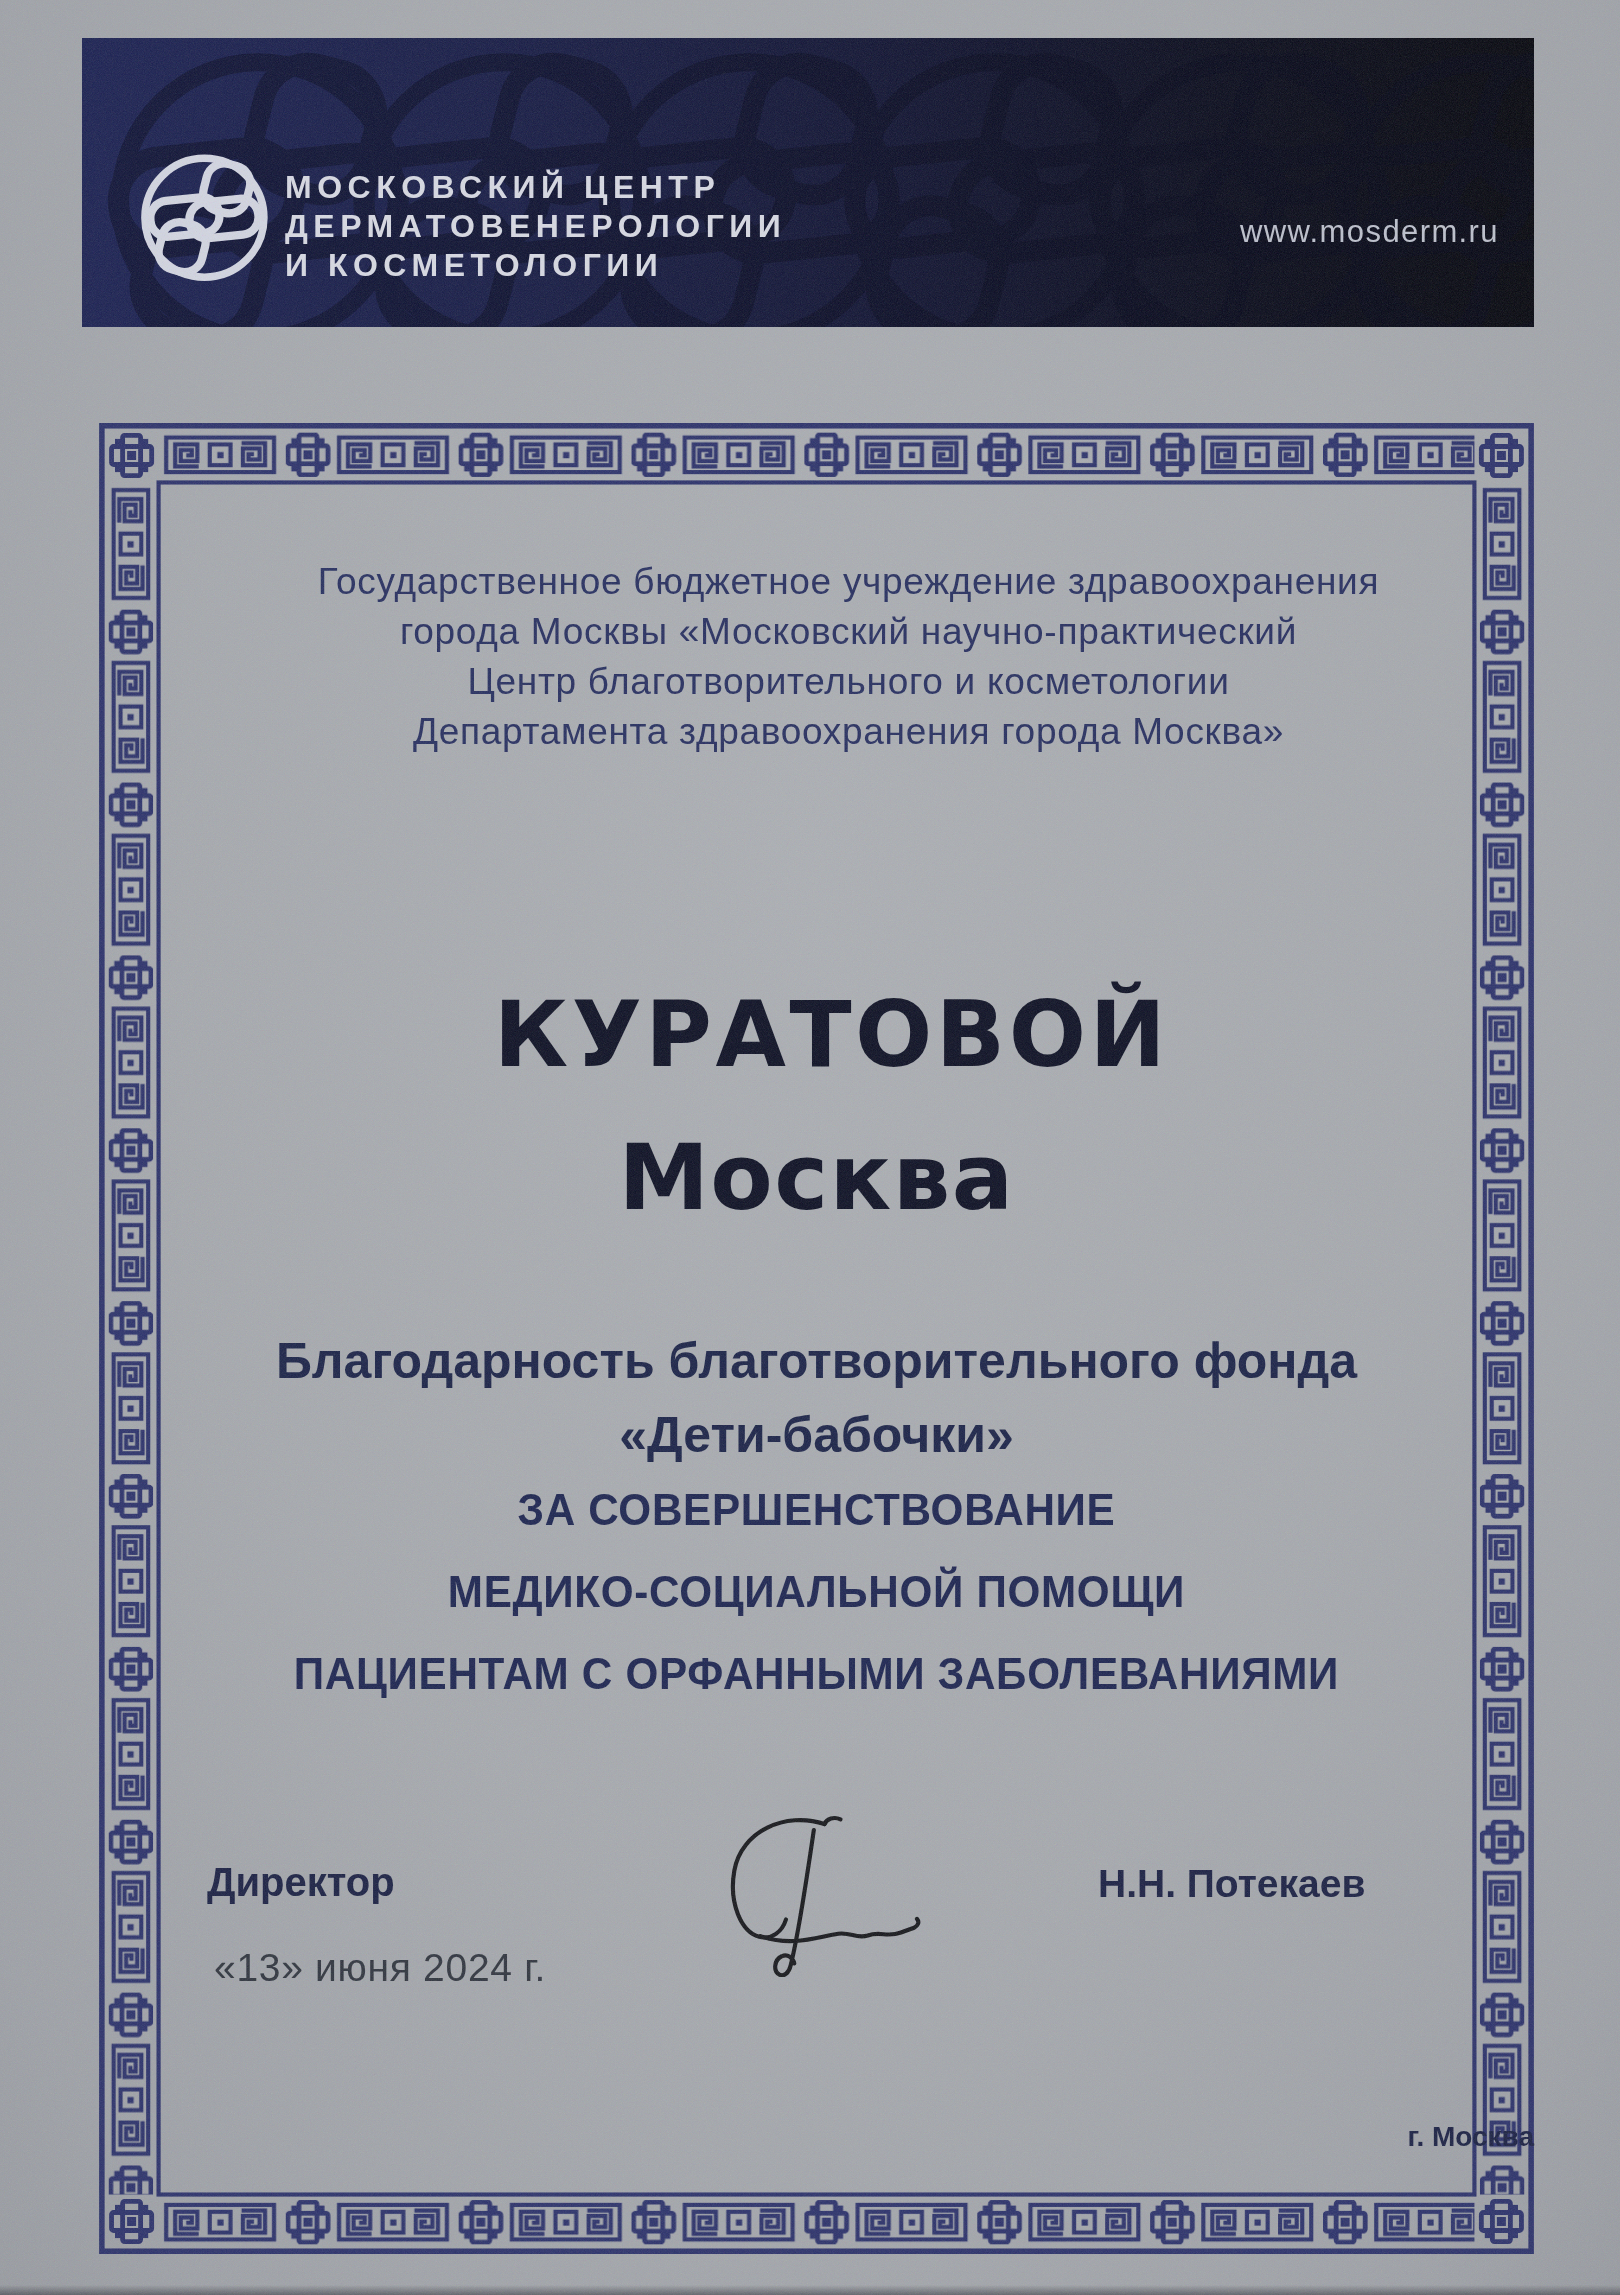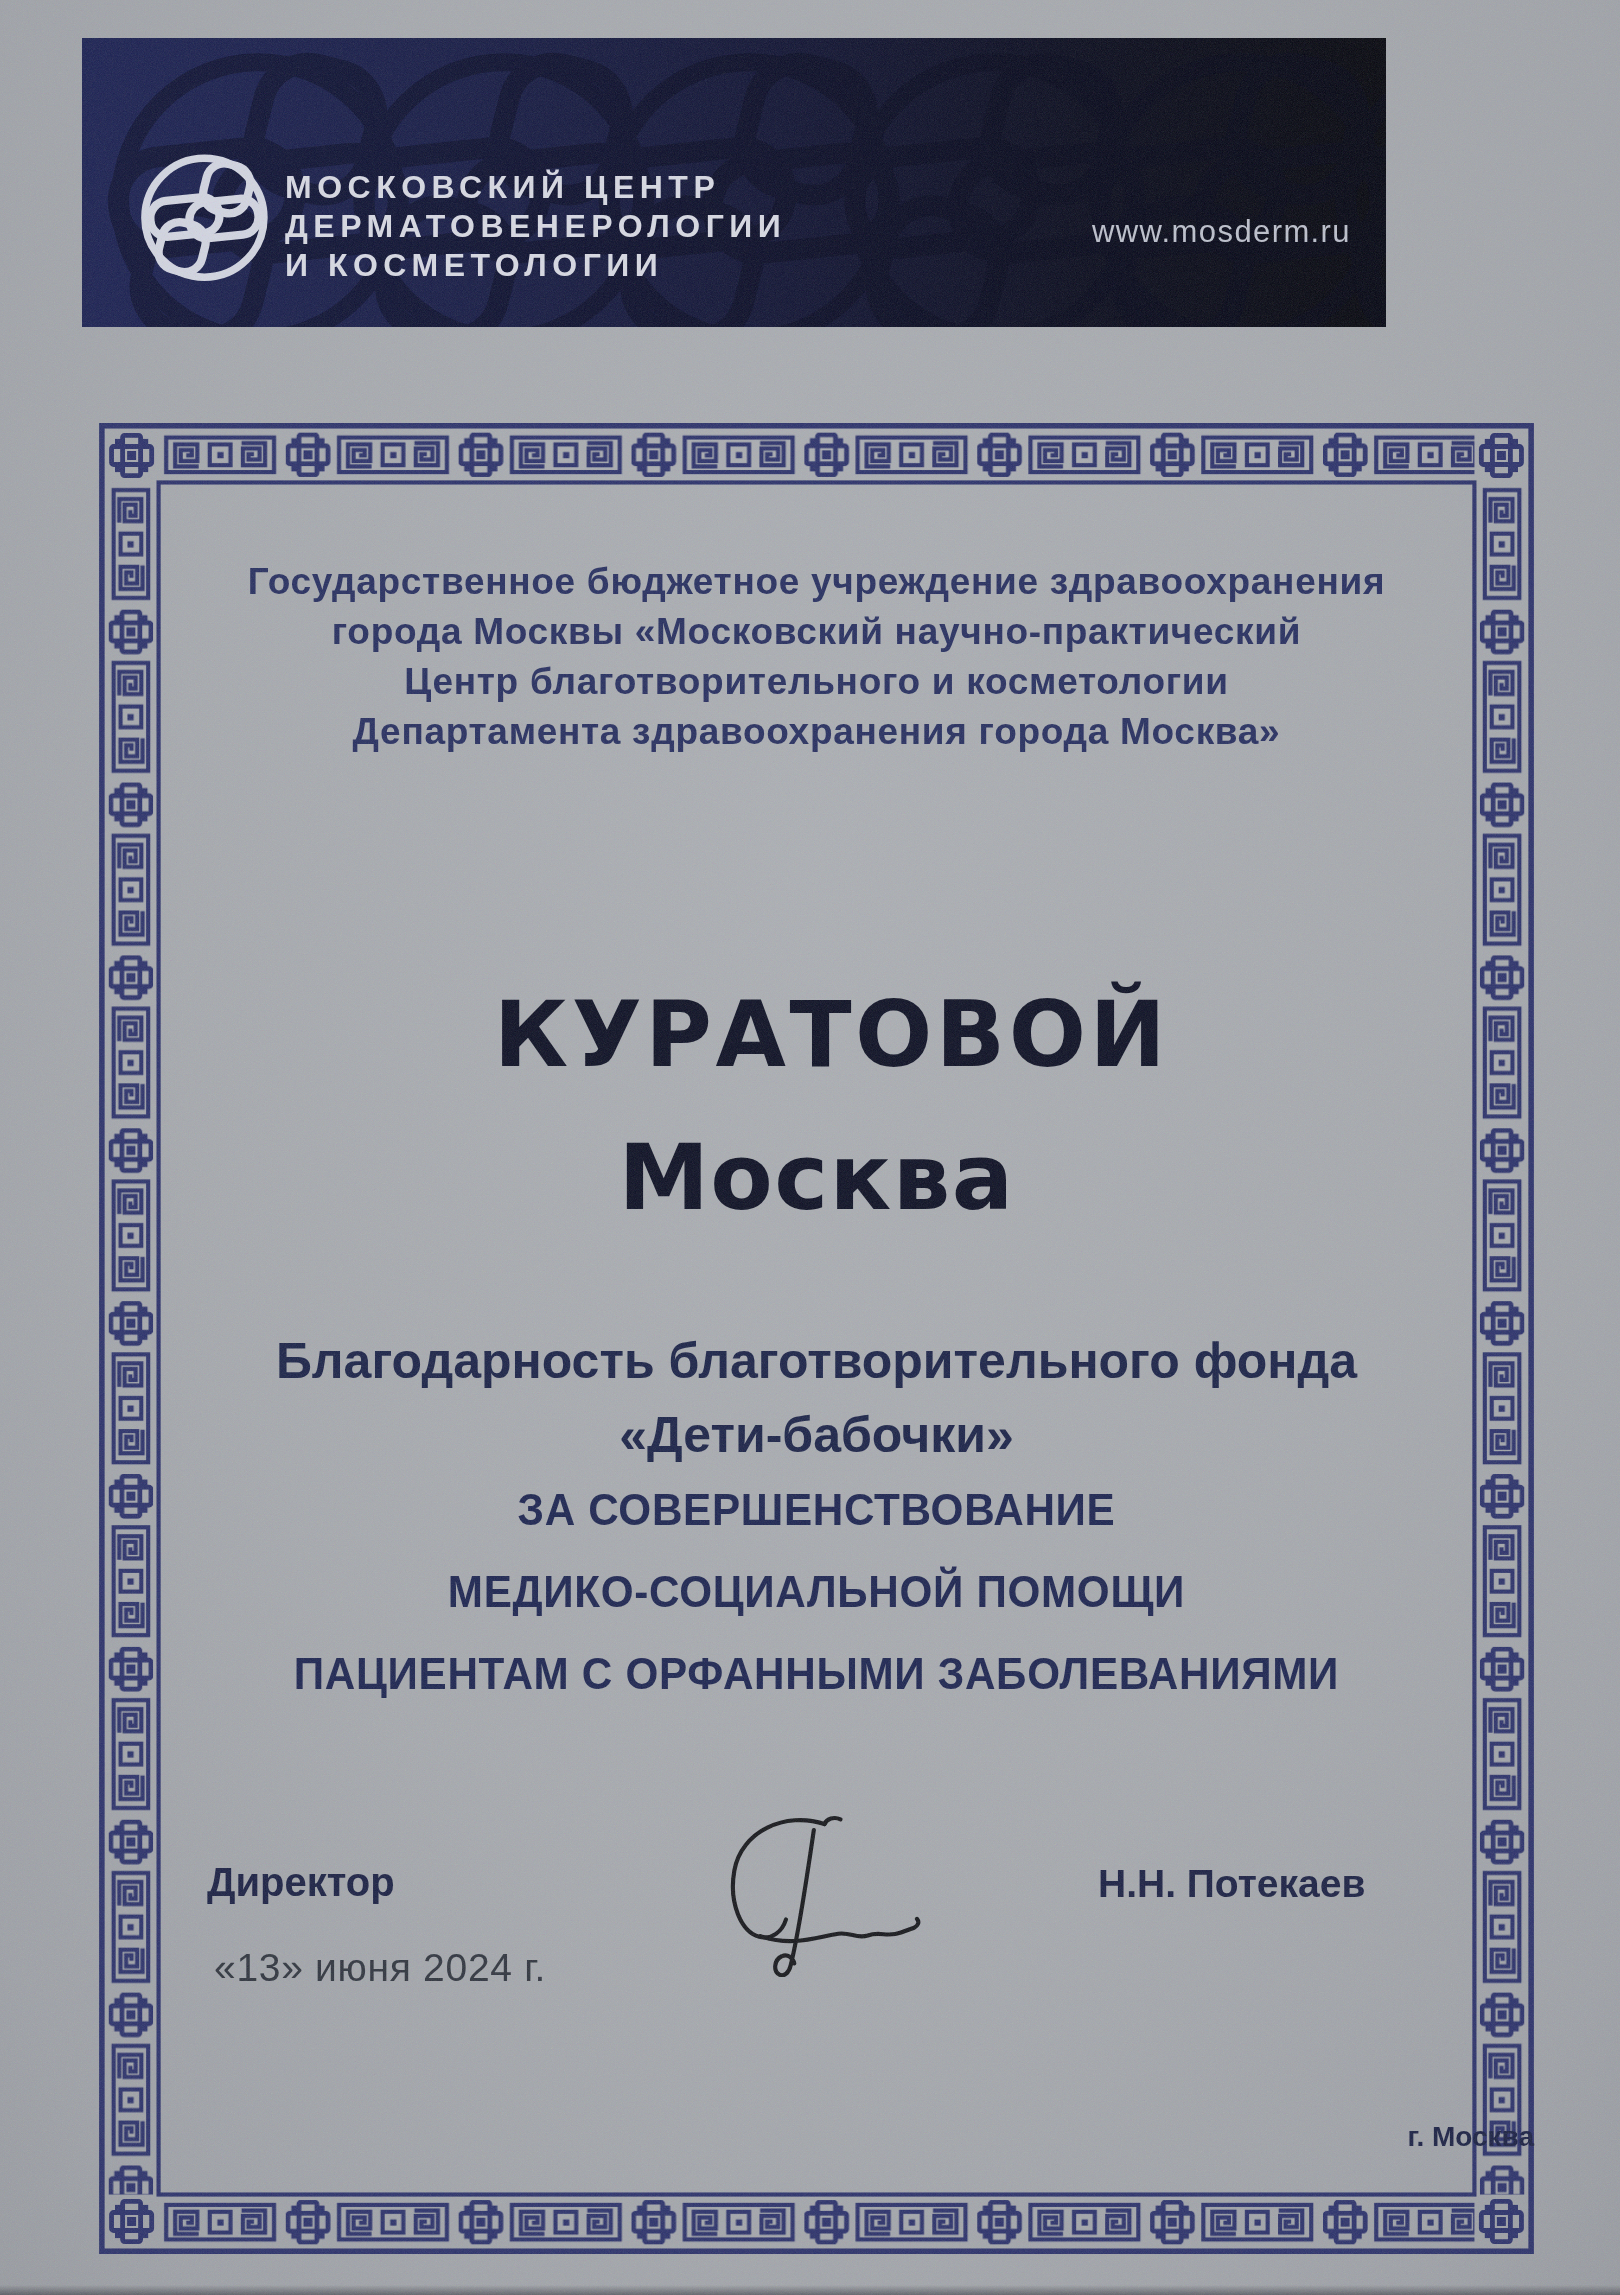--- a/index.html
+++ b/index.html
@@ -12,41 +12,41 @@
     position:absolute;inset:0;
     background:radial-gradient(ellipse at 50% 38%, #acafb4 0%, #a6a9ae 55%, #9ea1a7 88%, #989ba1 100%);
   }
   .page::after{
     content:"";position:absolute;left:0;right:0;bottom:0;height:9.7px;
     background:linear-gradient(180deg, rgba(0,0,0,0) 0%, rgba(20,22,30,.45) 100%);
     pointer-events:none;
   }
   
   .header{
-    position:absolute;left:82px;top:38px;width:1304px;height:289px;
+    position:absolute;left:82px;top:38px;width:1452px;height:289px;
     background:linear-gradient(90deg,#1b2152 0%, #171c46 28%, #101332 55%, #090b1c 78%, #05060d 100%);
     overflow:hidden;
   }
   .header svg.marks{position:absolute;inset:0;}
   .orgname{
     position:absolute;left:203px;top:130px;
     color:#d7d9e3;font-weight:bold;font-size:32px;line-height:39px;letter-spacing:5.5px;
   }
   .weburl{
     position:absolute;right:35px;top:176px;
     color:#bcc0cc;font-size:31px;letter-spacing:1.4px;font-weight:normal;
   }
   
   svg.border{position:absolute;left:99px;top:423px;}
   .bs{fill:none;stroke:#2c326b;stroke-width:6;}
   .bsk{fill:none;stroke:#2c326b;stroke-width:7;}
   .bf{fill:#2c326b;stroke:none;}
   
   .cblock{position:absolute;left:99px;width:1435px;text-align:center;}
-  .issuer{top:557px;font-size:37px;line-height:50px;font-weight:bold;color:#272f60;letter-spacing:0.7px;}
+  .issuer{top:557px;font-size:37px;line-height:50px;font-weight:normal;color:#272f60;letter-spacing:0.7px;padding-left:32px;}
   .title{
     top:795px;font-family:"DejaVu Sans", sans-serif;font-weight:bold;
     font-size:138px;line-height:159px;letter-spacing:-2.8px;color:#0c0f20;
   }
   .surname{
     top:983px;font-family:"DejaVu Sans", sans-serif;font-weight:bold;
     font-size:91px;line-height:104px;letter-spacing:3.5px;color:#0d1024;padding-left:15px;
   }
   .firstname{
     top:1126px;font-family:"DejaVu Sans", sans-serif;font-weight:bold;

